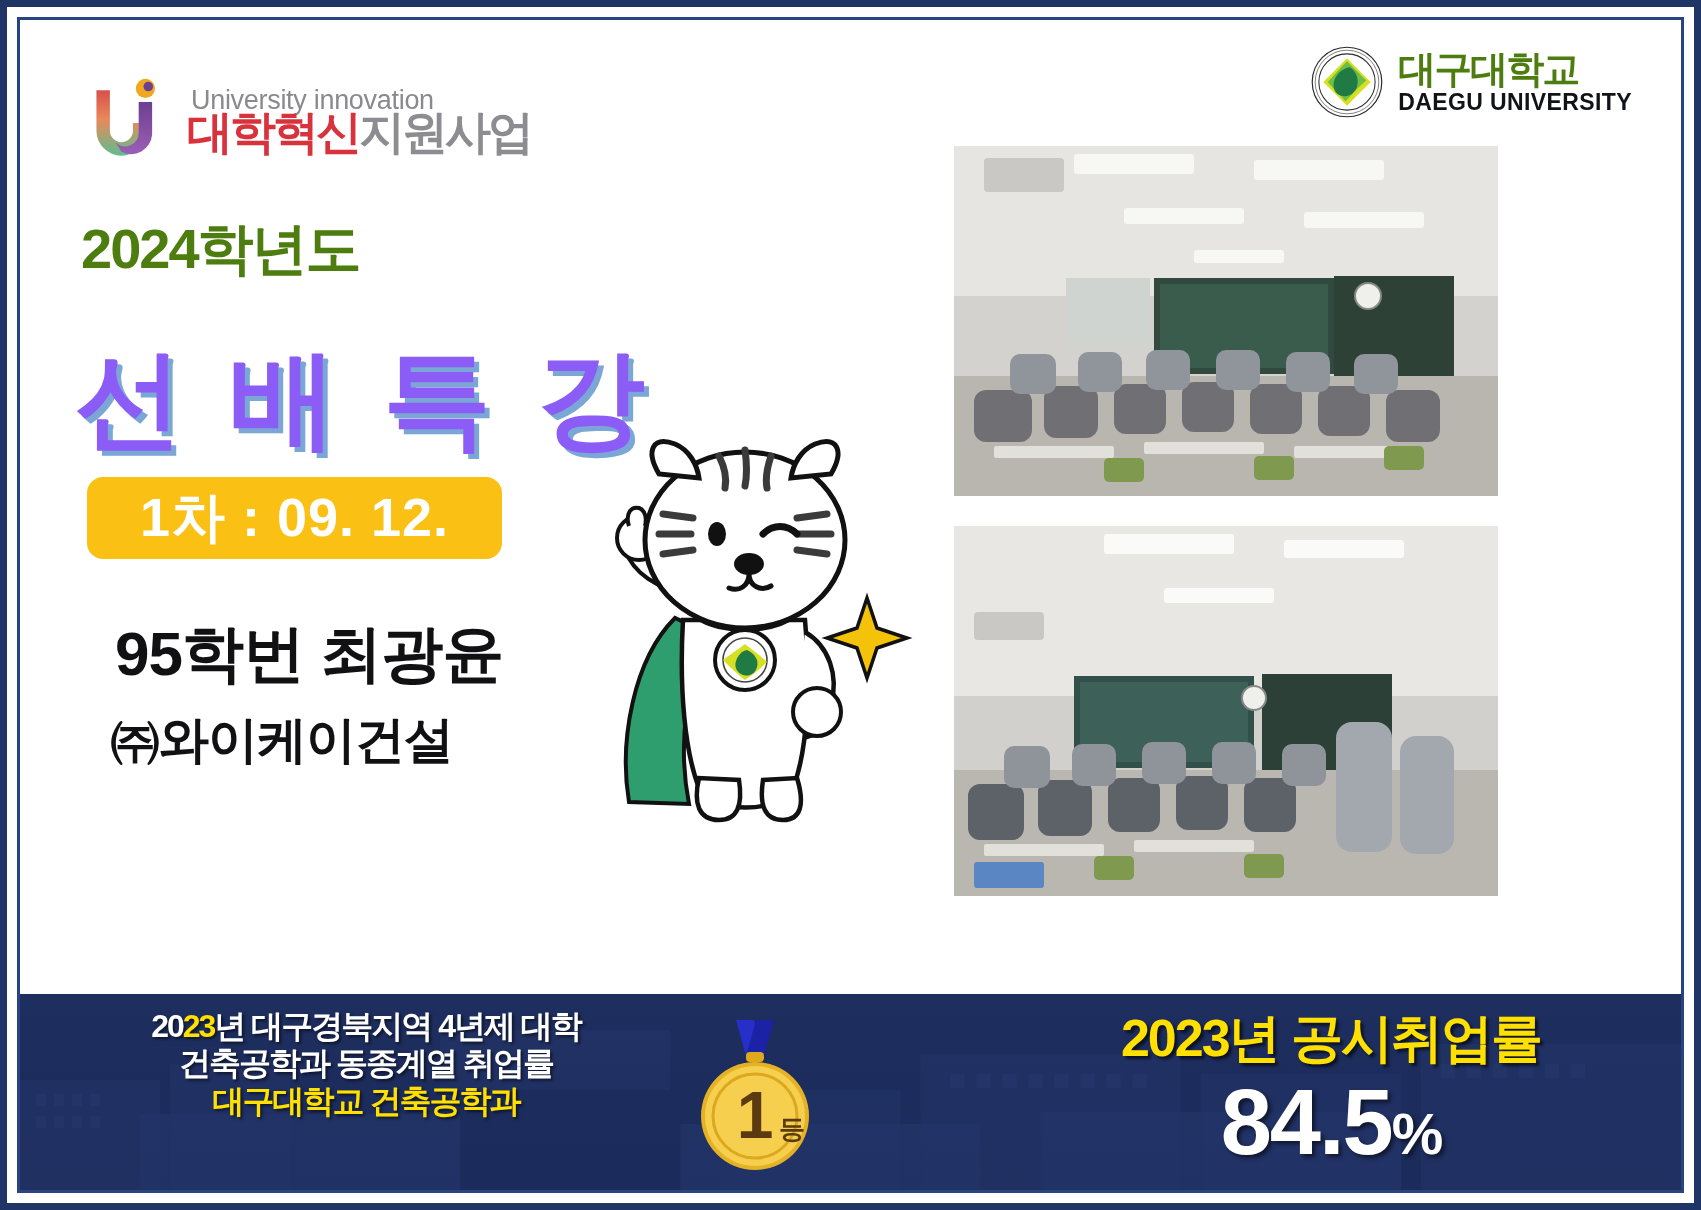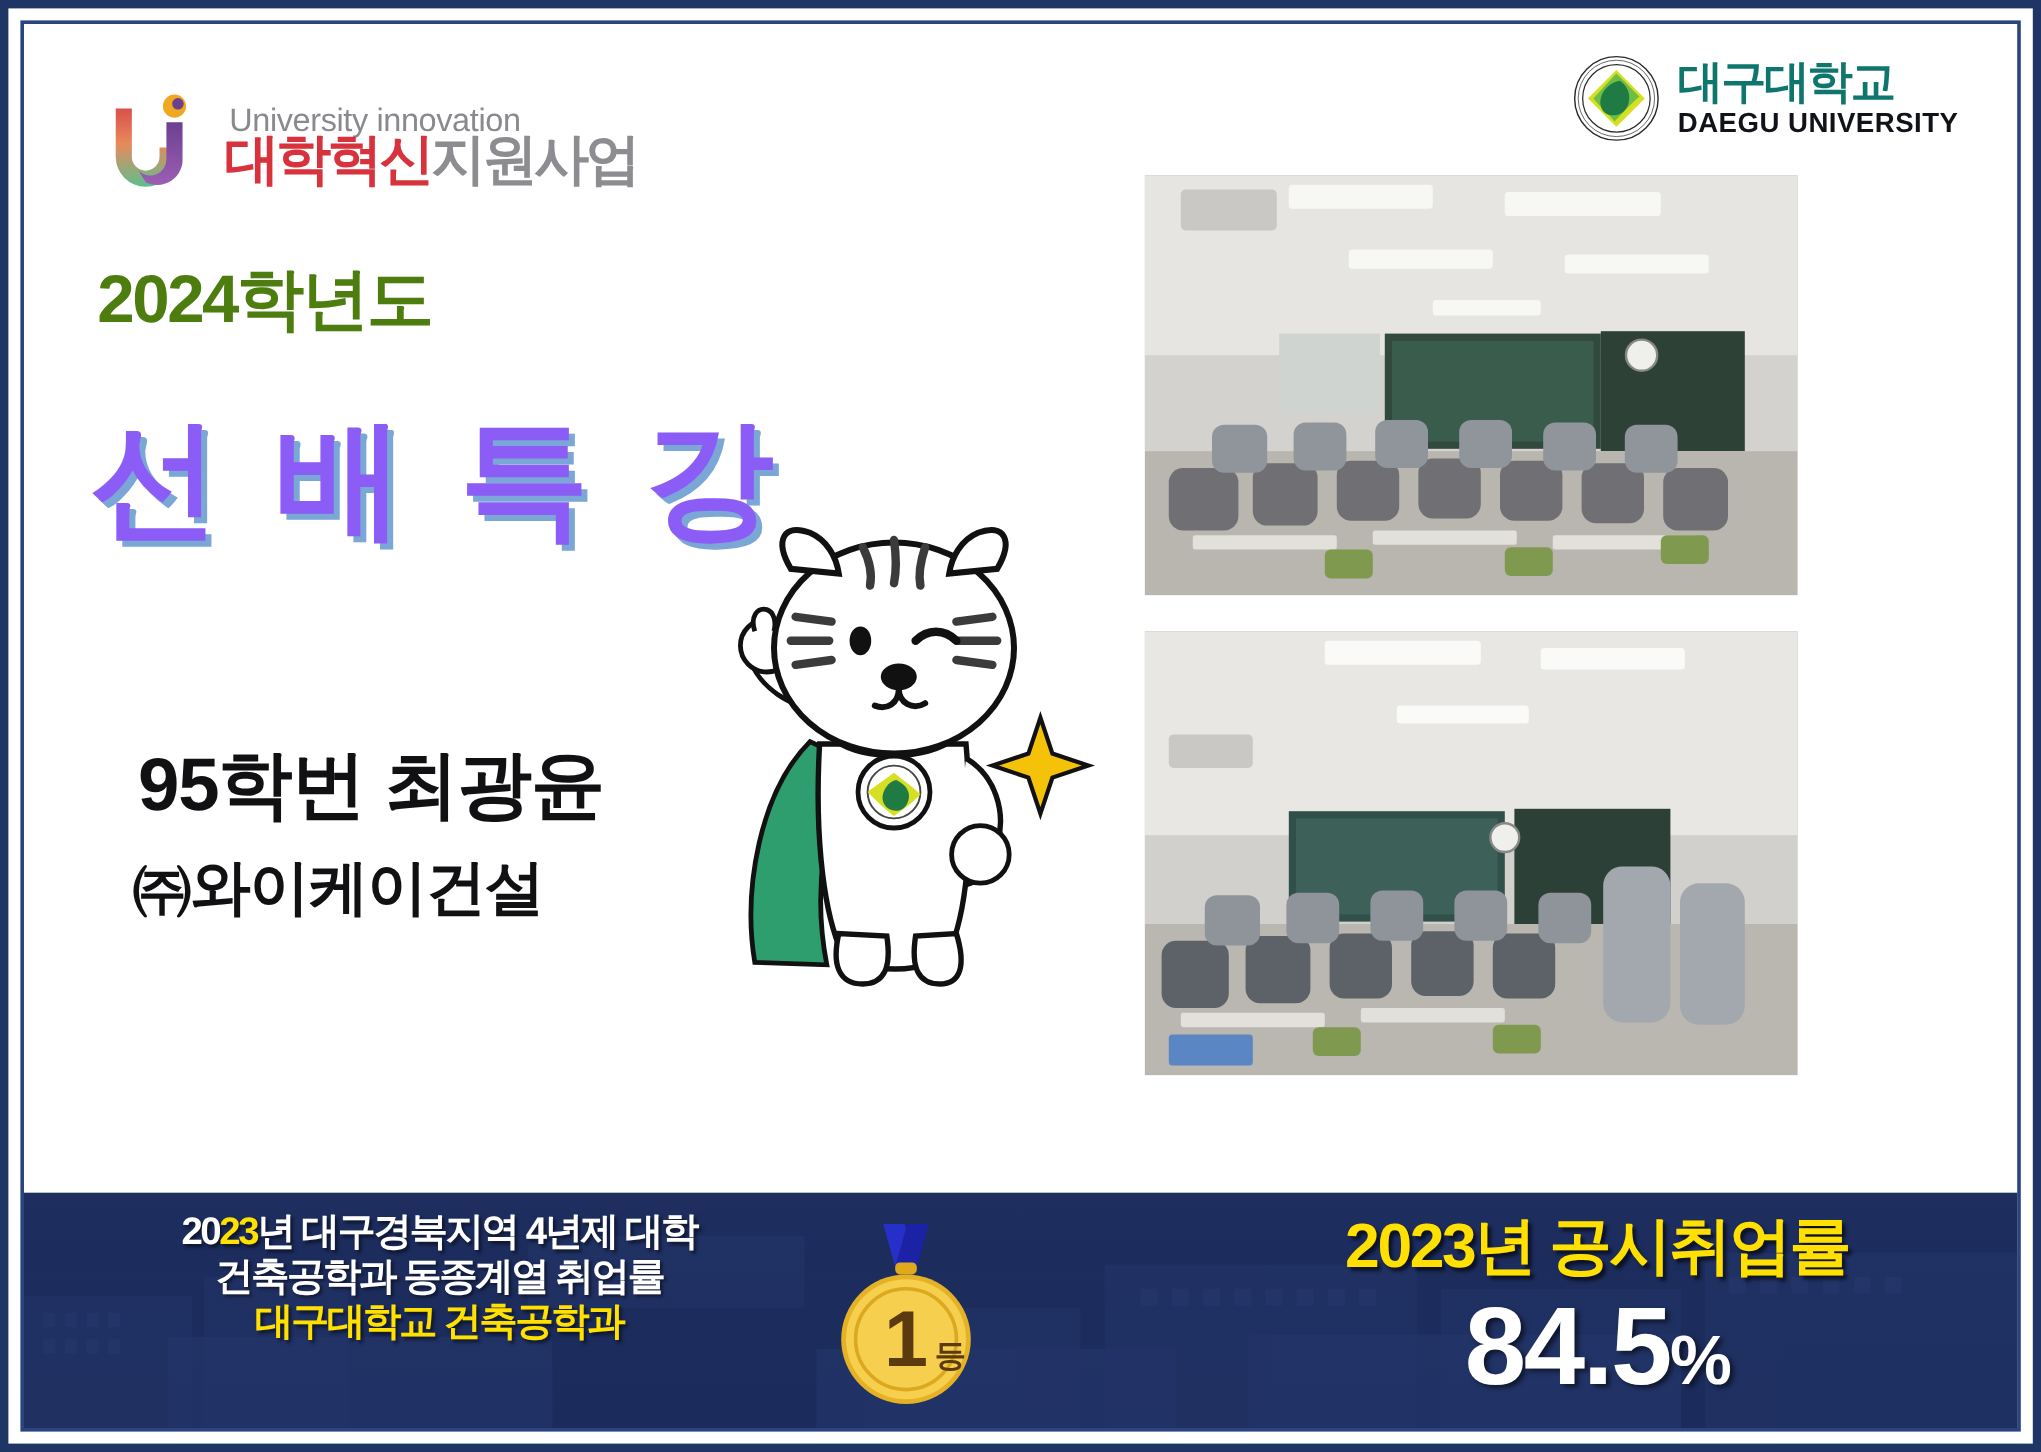--- a/index.html
+++ b/index.html
@@ -84,21 +84,21 @@
   }
   .du-names {
     display: flex;
     flex-direction: column;
     align-items: flex-start;
     justify-content: center;
   }
   .du-ko {
     font-size: 38px;
     font-weight: bold;
-    color: #0f766e;
+    color: #4d7c0f;
     letter-spacing: -2px;
     line-height: 1.05;
   }
   .du-en {
     font-size: 23px;
     font-weight: bold;
     color: #111318;
     letter-spacing: 0.4px;
     line-height: 1.05;
   }
@@ -306,20 +306,23 @@
     </svg>
     <div class="du-names">
       <div class="du-ko">대구대학교</div>
       <div class="du-en">DAEGU UNIVERSITY</div>
     </div>
   </div>
 
   <div class="year-line">2024학년도</div>
   <div class="big-title">선 배  특 강</div>
 
+  <div class="date-badge">
+    <span class="date-badge-text">1차 : 09. 12.</span>
+  </div>
 
   <div class="speaker-name">95학번 최광윤</div>
   <div class="speaker-company">㈜와이케이건설</div>
 
   <svg class="mascot" viewBox="0 0 360 420">
 
     <path d="M108 196 C66 238 52 320 62 380 L122 382 C110 320 120 252 146 214 Z" fill="#2f9e6f" stroke="#111" stroke-width="4"></path>
     <path d="M196 200 C228 236 236 306 228 352 L186 356 C196 300 186 238 168 210 Z" fill="#2f9e6f" stroke="#111" stroke-width="4"></path>
 
     <path d="M216 318 C258 320 272 290 258 266 C250 252 232 254 228 266" fill="#fff" stroke="#111" stroke-width="4"></path>

